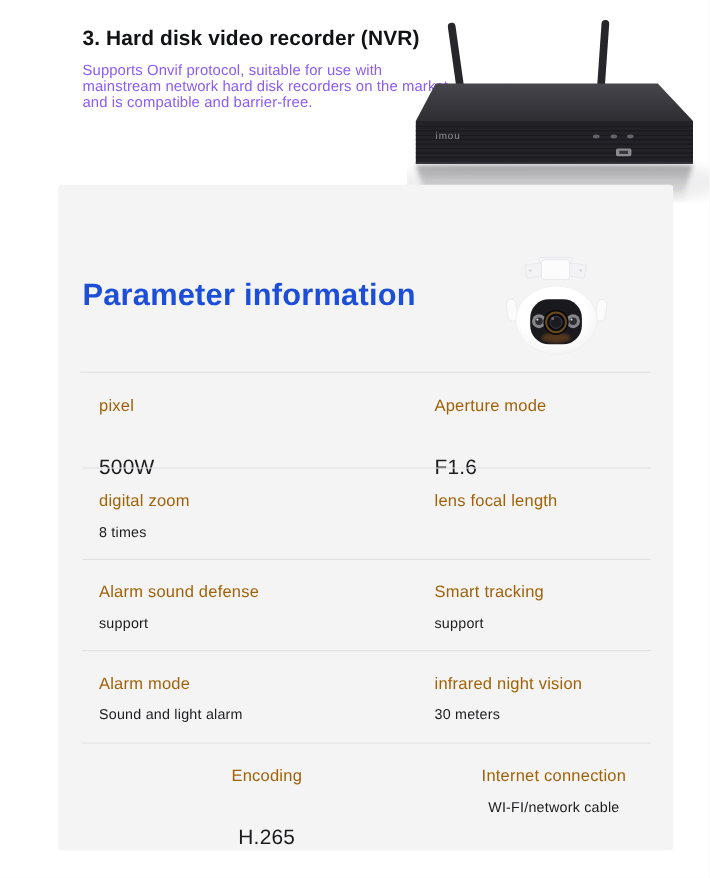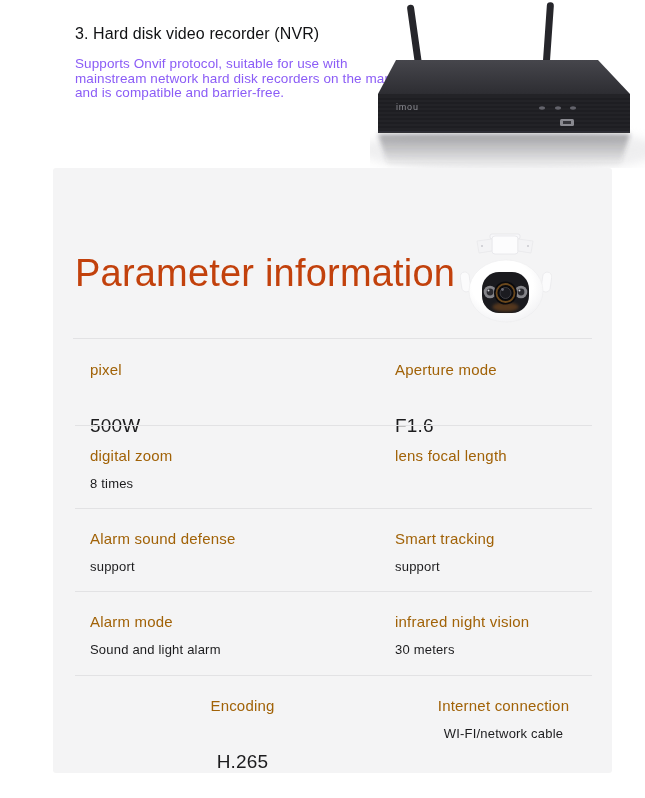--- a/index.html
+++ b/index.html
@@ -7,39 +7,39 @@
   body {
     position:relative;
     background:#ffffff;
     font-family:"Liberation Sans", sans-serif;
     overflow:hidden;
   }
 
   
   .hero-heading {
     position:absolute; left:75px; top:25px;
-    font-size:16px; color:#111214; letter-spacing:0.1px;
+    font-size:19px; color:#111214; letter-spacing:0.1px;font-weight:bold;
   }
   .hero-desc {
     position:absolute; left:75px; top:57px;
     font-size:13.5px; line-height:14.5px; color:#8b5cf6;
     white-space:pre-line; letter-spacing:0.1px;
   }
-  .nvr-figure { position:absolute; left:370px; top:0; width:275px; height:168px; }
+  .nvr-figure { position:absolute; left:370px; top:16px; width:275px; height:168px; }
   .nvr-figure svg { display:block; width:100%; height:100%; }
 
   
   .card {
     position:absolute; left:53px; top:168px;
     width:559px; height:605px;
     background:#f4f4f5; border-radius:3px;
   }
   .card-title {
     position:absolute; left:22px; top:84px;
-    font-size:38px; font-weight:400; color:#c2410c; letter-spacing:0.2px;
+    font-size:28px; font-weight:700; color:#1d4ed8; letter-spacing:0.2px;
   }
   .camera-figure { position:absolute; left:407px; top:64px; width:92px; height:96px; }
   .camera-figure svg { display:block; width:100%; height:100%; }
 
   .title-divider {
     position:absolute; top:170px; left:20px; width:519px; height:1px;
     background:#e2e2e4;
   }
 
   .rows { position:absolute; top:171px; left:0; right:0; bottom:0; display:flex; flex-direction:column; }

